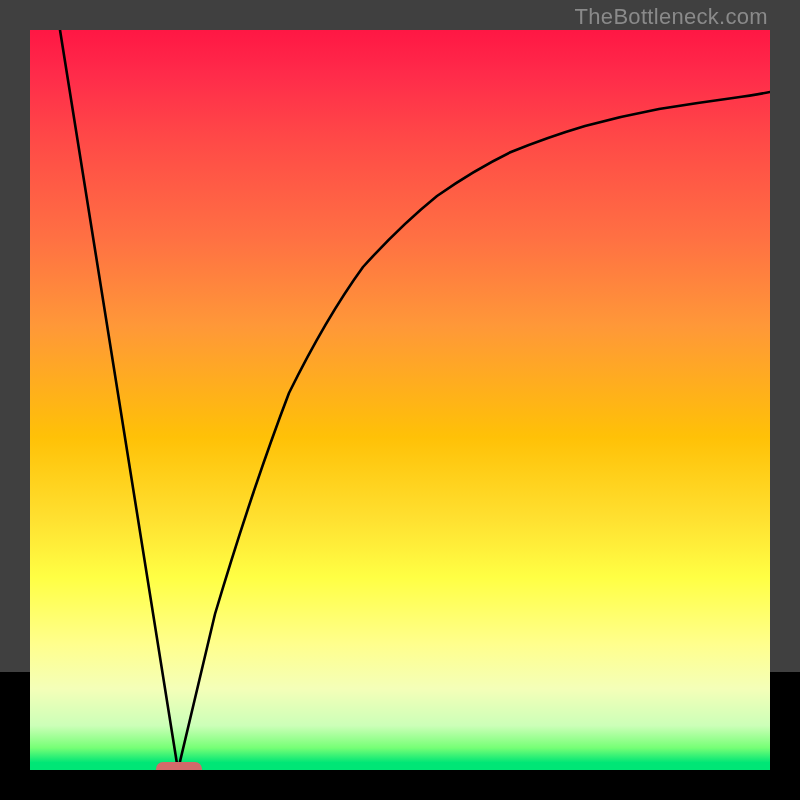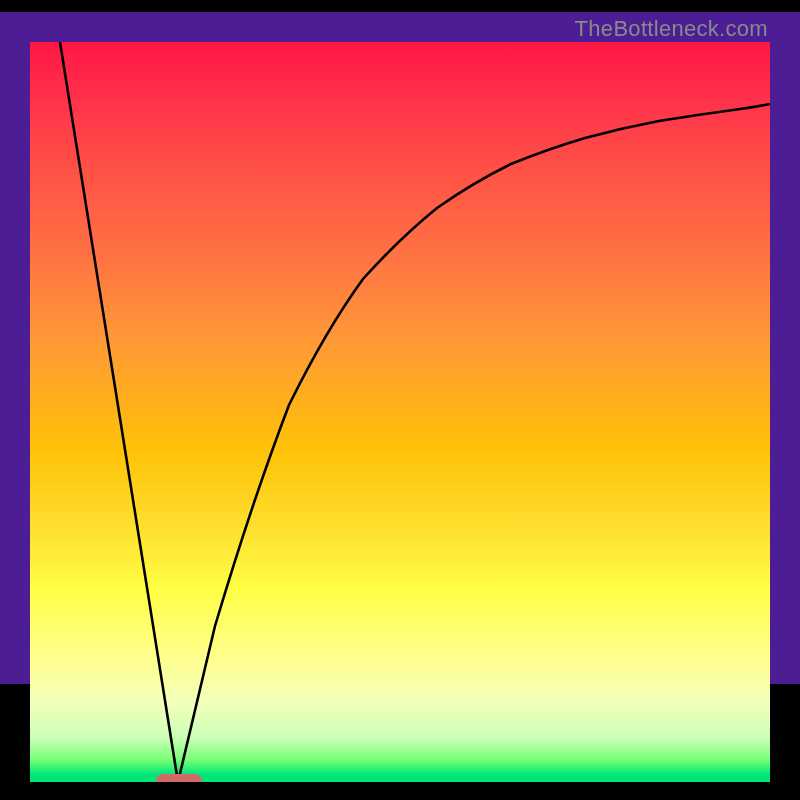--- a/index.html
+++ b/index.html
@@ -6,25 +6,25 @@
     margin: 0;
     padding: 0;
     width: 800px;
     height: 800px;
     background: #000;
     overflow: hidden;
     font-family: Arial, Helvetica, sans-serif;
   }
   .frame {
     position: absolute;
-    top: 12px;
+    top: 0;
     left: 0;
     width: 800px;
     height: 672px;
-    background: #4c1d95;
+    background: #404040;
   }
   .plot-area {
     position: absolute;
     top: 30px;
     left: 30px;
     width: 740px;
     height: 740px;
     overflow: hidden;
   }
   .gradient-bg {

